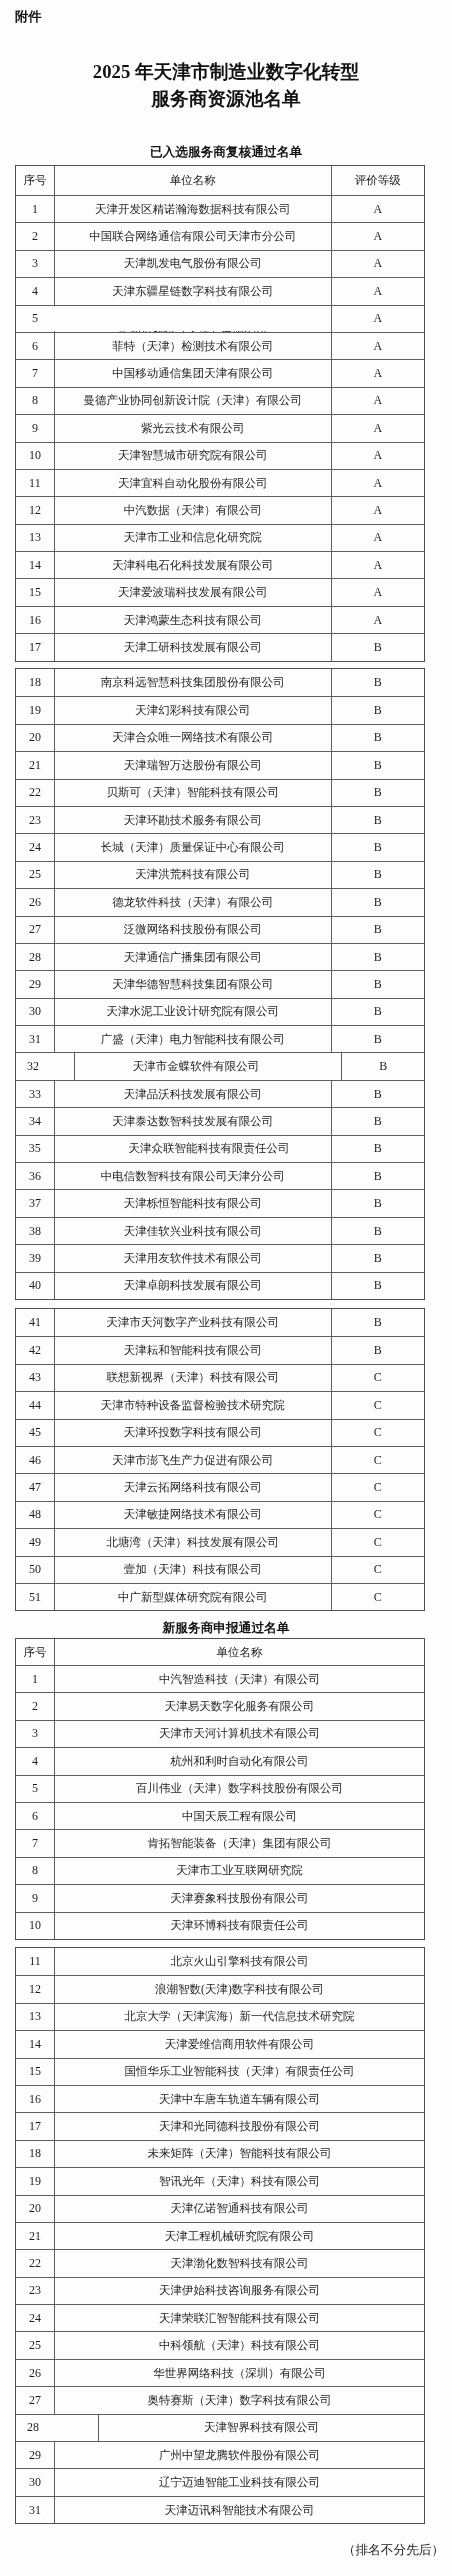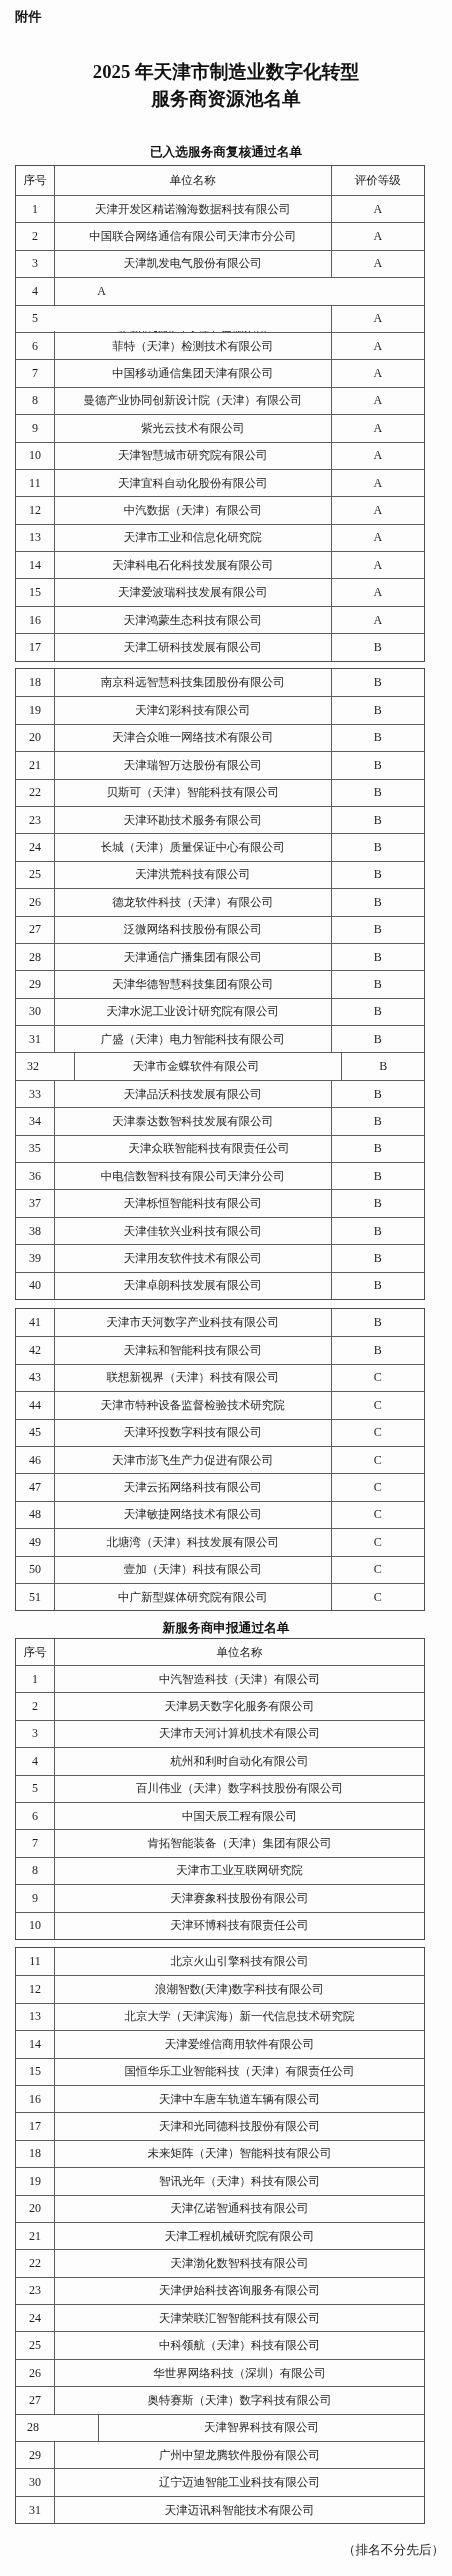--- a/index.html
+++ b/index.html
@@ -82,20 +82,21 @@
       <div class="t-cell name" style="width: 279px;">中国联合网络通信有限公司天津市分公司</div>
       <div class="t-cell grade" style="width: 94px;">A</div>
     </div>
     <div class="t-row" style="height: 27.4px;">
       <div class="t-cell num" style="width: 38px;">3</div>
       <div class="t-cell name" style="width: 279px;">天津凯发电气股份有限公司</div>
       <div class="t-cell grade" style="width: 94px;">A</div>
     </div>
     <div class="t-row" style="height: 27.4px;">
       <div class="t-cell num" style="width: 38px;">4</div>
+      <div class="t-cell name" style="width: 279px;">天津东疆星链数字科技有限公司</div>
       <div class="t-cell grade" style="width: 94px;">A</div>
     </div>
     <div class="t-row" style="height: 27.4px;">
       <div class="t-cell num" style="width: 38px;">5</div>
       <div class="t-cell name" style="width: 279px; margin-top: 25px;">企知道科技（天津）有限公司</div>
       <div class="t-cell grade" style="width: 94px;">A</div>
     </div>
     <div class="t-row" style="height: 27.4px;">
       <div class="t-cell num" style="width: 38px;">6</div>
       <div class="t-cell name" style="width: 279px;">菲特（天津）检测技术有限公司</div>

